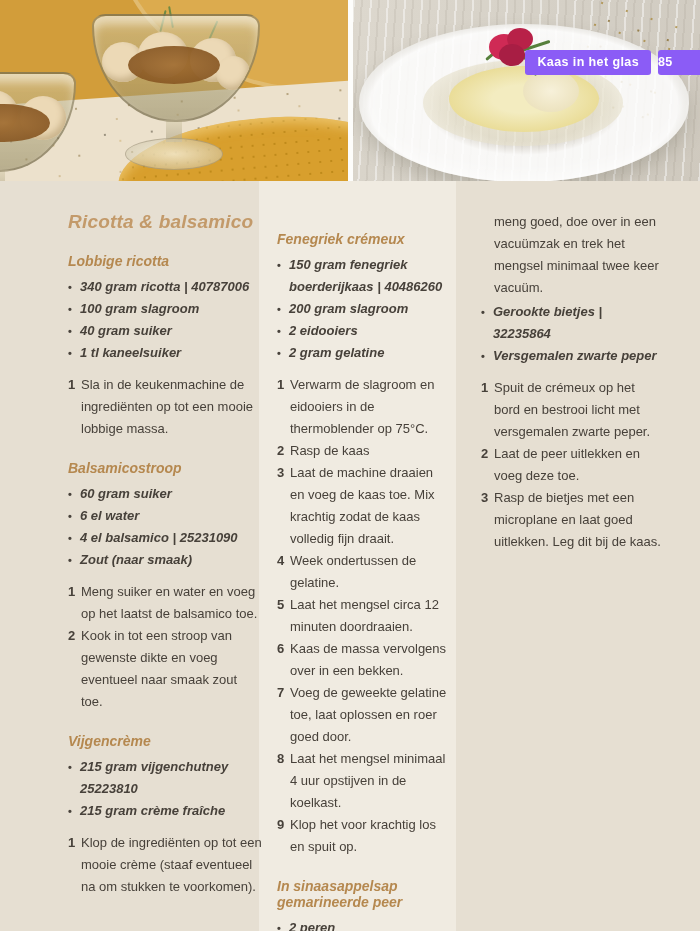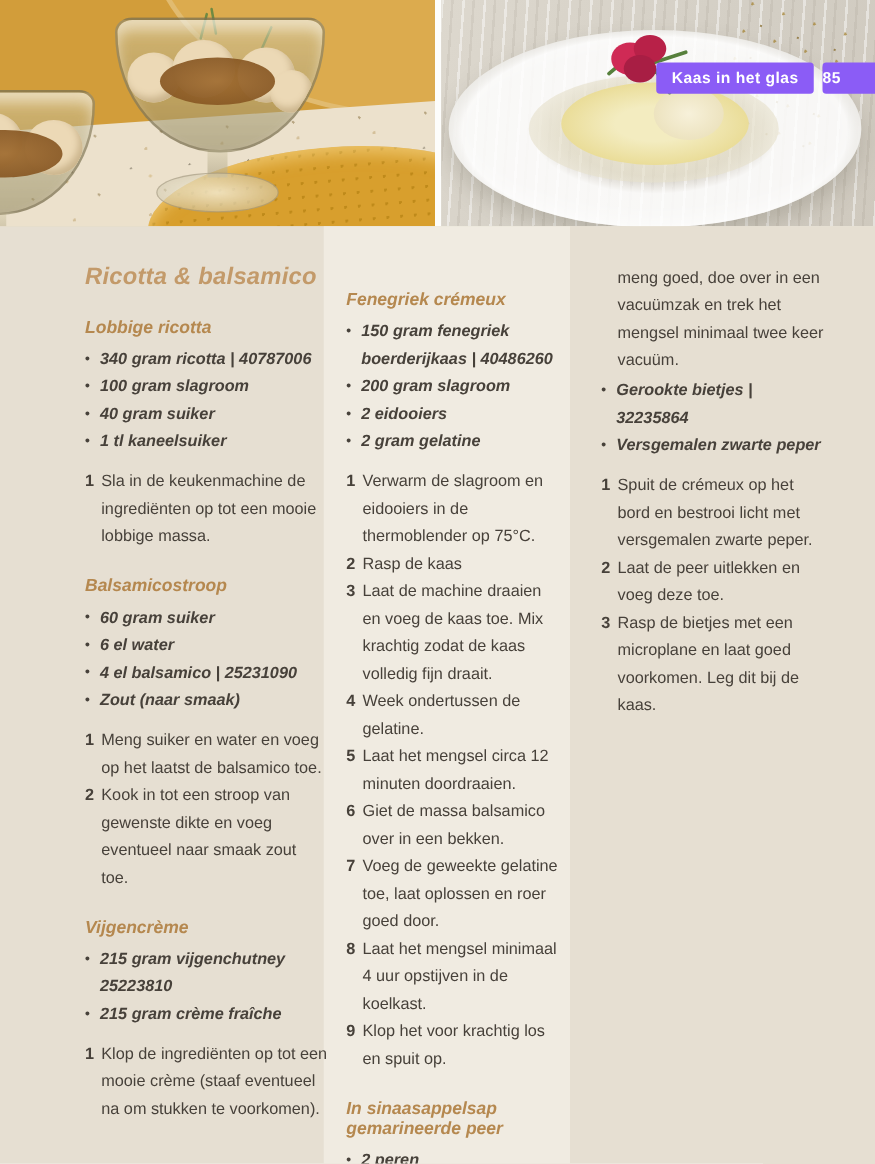--- a/index.html
+++ b/index.html
@@ -288,21 +288,21 @@
             <div class="step">
               <span class="step-num">4</span>
               <span class="step-text">Week ondertussen de gelatine.</span>
             </div>
             <div class="step">
               <span class="step-num">5</span>
               <span class="step-text">Laat het mengsel circa 12 minuten doordraaien.</span>
             </div>
             <div class="step">
               <span class="step-num">6</span>
-              <span class="step-text">Giet de massa balsamico over in een bekken.</span>
+              <span class="step-text">Kaas de massa vervolgens over in een bekken.</span>
             </div>
             <div class="step">
               <span class="step-num">7</span>
               <span class="step-text">Voeg de geweekte gelatine toe, laat oplossen en roer goed door.</span>
             </div>
             <div class="step">
               <span class="step-num">8</span>
               <span class="step-text">Laat het mengsel minimaal 4 uur opstijven in de koelkast.</span>
             </div>
             <div class="step">
@@ -334,20 +334,20 @@
             <div class="step">
               <span class="step-num">1</span>
               <span class="step-text">Spuit de crémeux op het bord en bestrooi licht met versgemalen zwarte peper.</span>
             </div>
             <div class="step">
               <span class="step-num">2</span>
               <span class="step-text">Laat de peer uitlekken en voeg deze toe.</span>
             </div>
             <div class="step">
               <span class="step-num">3</span>
-              <span class="step-text">Rasp de bietjes met een microplane en laat goed voorkomen. Leg dit bij de kaas.</span>
+              <span class="step-text">Rasp de bietjes met een microplane en laat goed uitlekken. Leg dit bij de kaas.</span>
             </div>
           </div>
         </div>
       </div>
   </div>
 
 </div>
 
 </body></html>

